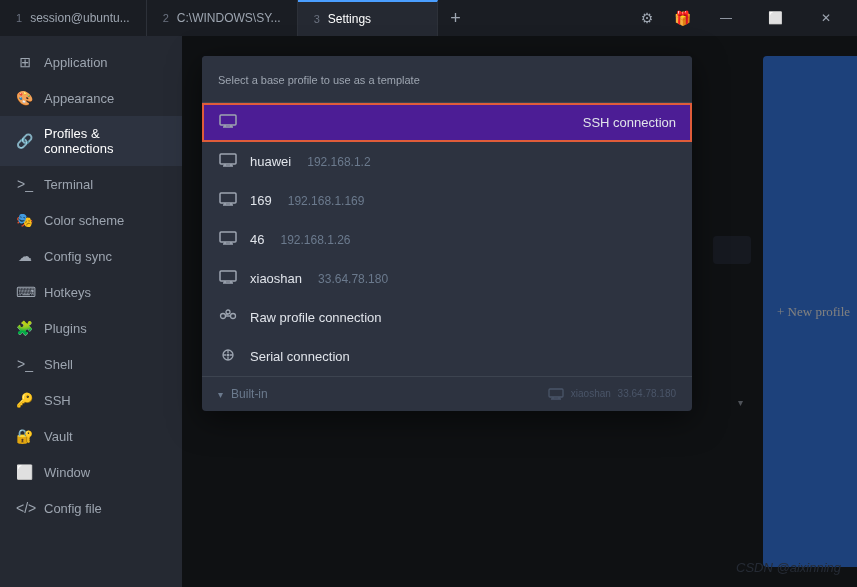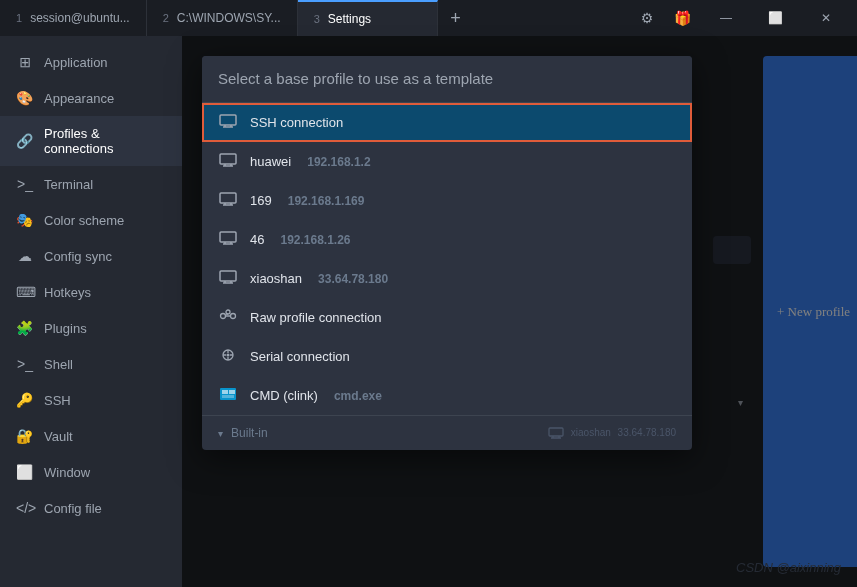--- a/index.html
+++ b/index.html
@@ -143,59 +143,59 @@
       padding: 14px 16px;
       border-bottom: 1px solid #3d4450;
       background: #2d3340;
     }
     .dropdown-search input {
       width: 100%;
       background: transparent;
       border: none;
       outline: none;
       color: #fff;
-      font-size: 15px;
+      font-size: 11px;
     }
     .dropdown-search input::placeholder { color: #9da5b0; }
 
     .dropdown-list {
       max-height: 420px;
       overflow-y: auto;
     }
 
     .dropdown-item {
       display: flex;
       align-items: center;
       padding: 11px 16px;
       gap: 12px;
       cursor: pointer;
       color: #c8cdd5;
       font-size: 13px;
     }
     .dropdown-item.selected {
-      background: #0c4a6e;
+      background: #4c1d95;
       outline: 2px solid #e05c3a;
       outline-offset: -2px;
+      justify-content: space-between;
     }
     .dropdown-item-icon {
       width: 20px;
       flex-shrink: 0;
       color: #9da5b0;
       font-size: 13px;
       text-align: center;
     }
     .dropdown-item-name {
       font-weight: 500;
       color: #e0e4ea;
     }
     .dropdown-item-sub {
       color: #6b7a8d;
       font-size: 12px;
       margin-left: 4px;
-      font-weight: bold;
     }
 
     
     .right-content {
       position: absolute;
       top: 0;
       right: 0;
       bottom: 0;
       width: 160px;
       padding: 20px 16px;
@@ -490,32 +490,20 @@
               <line x1="9" y1="9" x2="9" y2="12" stroke="#9da5b0" stroke-width="1.3"></line>
               <line x1="4" y1="7" x2="7" y2="7" stroke="#9da5b0" stroke-width="1.3"></line>
               <line x1="11" y1="7" x2="14" y2="7" stroke="#9da5b0" stroke-width="1.3"></line>
               <circle cx="9" cy="7" r="1.5" fill="#9da5b0"></circle>
             </svg>
           </span>
           <span class="dropdown-item-name">Serial connection</span>
         </div>
 
 
-        <div class="dropdown-item">
-          <span class="dropdown-item-icon">
-            <svg width="18" height="14" viewBox="0 0 18 14" fill="none">
-              <rect x="1" y="1" width="16" height="12" rx="1" fill="#00adef" opacity="0.8"></rect>
-              <rect x="3" y="3" width="6" height="4" fill="#fff" opacity="0.6"></rect>
-              <rect x="10" y="3" width="6" height="4" fill="#fff" opacity="0.6"></rect>
-              <rect x="3" y="8" width="12" height="3" fill="#fff" opacity="0.3"></rect>
-            </svg>
-          </span>
-          <span class="dropdown-item-name">CMD (clink)</span>
-          <span class="dropdown-item-sub">cmd.exe</span>
-        </div>
 
         <div style="display:flex;align-items:center;padding:10px 16px;gap:8px;border-top:1px solid #3d4450;color:#6b7a8d;font-size:12px;">
           <span style="font-size:10px;">▾</span>
           <span>Built-in</span>
           <span style="margin-left:auto;color:#4a5568;font-size:10px;">
             <svg width="16" height="12" viewBox="0 0 16 12" fill="none" style="vertical-align:middle;margin-right:4px">
               <rect x="1" y="1" width="14" height="8" rx="1" stroke="#4a5568" stroke-width="1.3" fill="none"></rect>
               <line x1="5" y1="9" x2="5" y2="11" stroke="#4a5568" stroke-width="1.3"></line>
               <line x1="11" y1="9" x2="11" y2="11" stroke="#4a5568" stroke-width="1.3"></line>
               <line x1="3" y1="11" x2="13" y2="11" stroke="#4a5568" stroke-width="1.3"></line>

